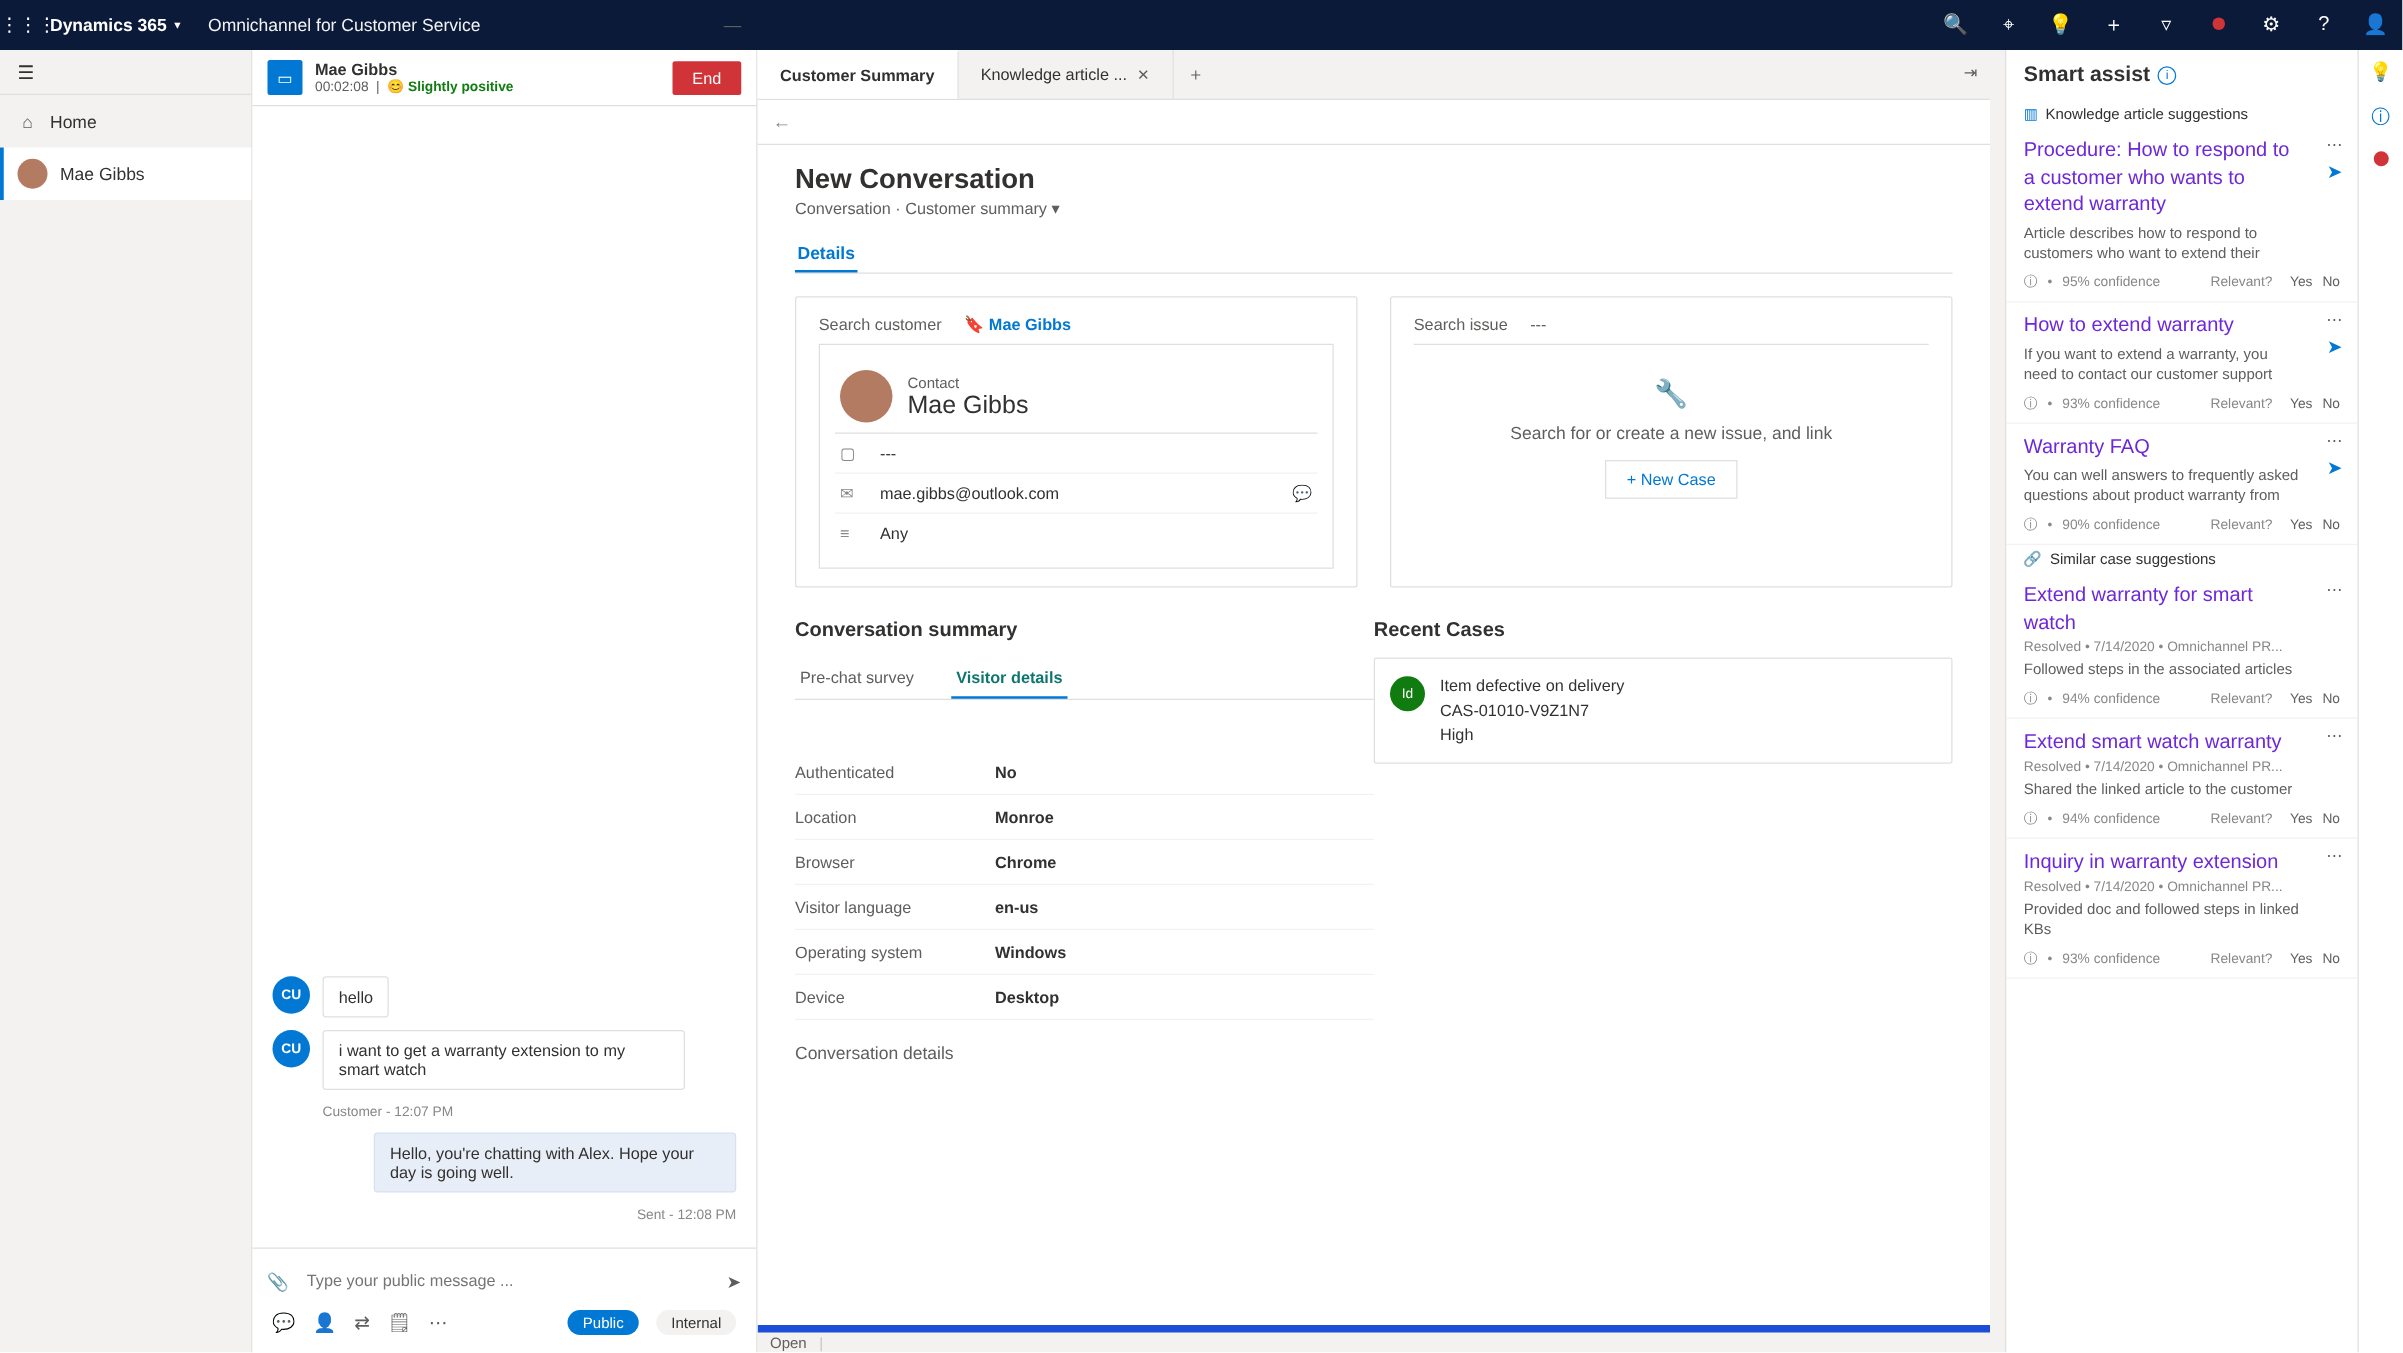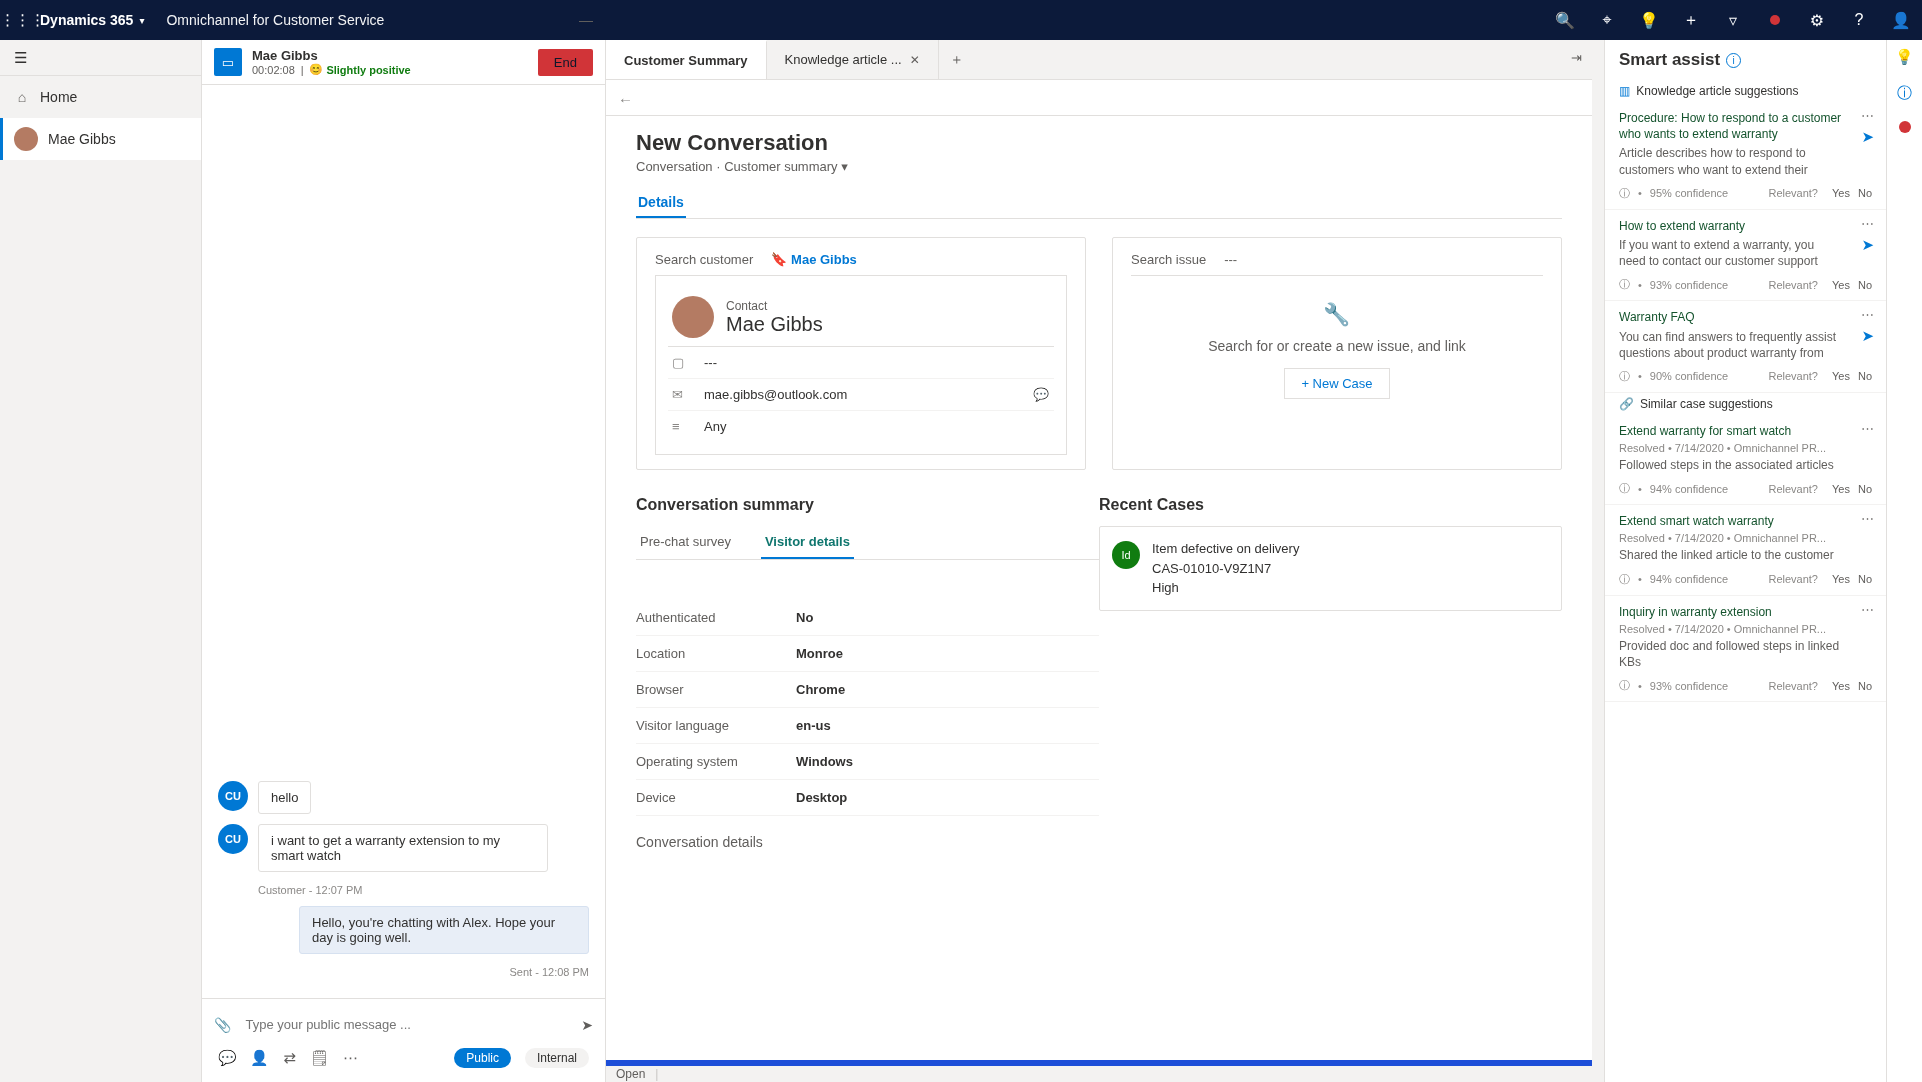--- a/index.html
+++ b/index.html
@@ -18,21 +18,21 @@
 .lnav .item{height:42px;display:flex;align-items:center;padding-left:14px;gap:10px;font-size:14px;color:#323130;cursor:pointer}
 .lnav .item .nicon{width:16px;text-align:center;color:#605e5c}
 .lnav .item.active{border-left:3px solid #0078d4;background:#fff;padding-left:11px}
 .avatar{width:24px;height:24px;border-radius:50%;background:#b47b63}
 .chatcol{width:404px;border-right:1px solid #e1dfdd;display:flex;flex-direction:column;background:#fff}
 .chathead{display:flex;align-items:center;padding:8px 12px;border-bottom:1px solid #e1dfdd;gap:10px}
 .chathead .conicon{width:28px;height:28px;background:#0078d4;color:#fff;display:flex;align-items:center;justify-content:center;border-radius:2px;font-size:13px}
 .chathead .cname{font-weight:600;font-size:13px}
 .chathead .sub{font-size:11px;color:#605e5c;display:flex;align-items:center;gap:6px}
 .sentpos{color:#107c10;font-weight:600;font-size:11px;display:flex;align-items:center;gap:3px}
-.endbtn{margin-left:auto;background:#d13438;color:#0f172a;border:none;padding:6px 16px;font-size:13px;cursor:pointer;border-radius:2px}
+.endbtn{margin-left:auto;background:#d13438;color:#ffffff;border:none;padding:6px 16px;font-size:13px;cursor:pointer;border-radius:2px}
 .chatbody{flex:1;padding:10px 16px;overflow:auto;display:flex;flex-direction:column;justify-content:flex-end}
 .msgrow{display:flex;gap:10px;margin-bottom:10px}
 .msgav{width:30px;height:30px;border-radius:50%;background:#0078d4;color:#fff;display:flex;align-items:center;justify-content:center;font-size:11px;font-weight:600;flex-shrink:0}
 .bubble{border:1px solid #e1dfdd;border-radius:3px;padding:8px 12px;font-size:13px;max-width:290px;background:#fff}
 .bubble.agent{background:#e8eef7;border-color:#d6e1f0}
 .msgrow.right{justify-content:flex-end}
 .tstamp{font-size:11px;color:#8a8886;margin:2px 0 10px}
 .chatinput{border-top:1px solid #e1dfdd;padding:8px 12px}
 .chatinput .inrow{display:flex;align-items:center;gap:10px}
 .chatinput input{flex:1;border:none;outline:none;font-size:13px;padding:10px 4px;color:#605e5c}
@@ -86,21 +86,21 @@
 .rtoolbar{width:36px;border-left:1px solid #e1dfdd;background:#fff;display:flex;flex-direction:column;align-items:center;padding-top:8px;gap:18px}
 .rtoolbar .ri{font-size:15px;color:#0078d4;cursor:pointer}
 .rtoolbar .rdot{width:12px;height:12px;border-radius:50%;background:#d13438}
 .smart{width:282px;border-left:1px solid #e1dfdd;display:flex;flex-direction:column}
 .smart .shdr{padding:10px 14px;display:flex;align-items:center;gap:6px}
 .smart .shdr h2{font-size:17px;font-weight:600}
 .smart .shdr .info{width:15px;height:15px;border:1px solid #0078d4;border-radius:50%;color:#0078d4;font-size:10px;display:flex;align-items:center;justify-content:center}
 .smart .section{padding:4px 14px;font-size:12px;color:#323130;display:flex;align-items:center;gap:6px}
 .smart .section .sicon{color:#0078d4}
 .sugg{padding:8px 14px;border-bottom:1px solid #f3f2f1;position:relative}
-.sugg .stitle{color:#14532d;font-size:12px;font-weight:500;padding-right:30px;line-height:1.35}
+.sugg .stitle{color:#6d28d9;font-size:16px;font-weight:500;padding-right:30px;line-height:1.35}
 .sugg .sdesc{font-size:12px;color:#605e5c;margin-top:3px;line-height:1.35;padding-right:30px}
 .sugg .smeta{font-size:11px;color:#8a8886;margin-top:3px}
 .sugg .dots{position:absolute;right:12px;top:6px;color:#605e5c;font-size:13px;cursor:pointer}
 .sugg .sendk{position:absolute;right:12px;top:26px;color:#0078d4;font-size:15px;cursor:pointer}
 .sugg .footer{display:flex;align-items:center;gap:8px;font-size:11px;color:#8a8886;margin-top:8px}
 .sugg .footer .rel{margin-left:auto;margin-right:6px}
 .sugg .footer .yn{color:#605e5c;cursor:pointer}
 .collapse{position:absolute;right:4px;top:12px;color:#605e5c;font-size:13px}
 </style>
 </head>
@@ -342,21 +342,21 @@
             <span>93% confidence</span>
             <span class="rel">Relevant?</span>
             <span class="yn">Yes</span>
             <span class="yn">No</span>
           </div>
         </div>
         <div class="sugg">
           <div class="dots">⋯</div>
           <div class="sendk">➤</div>
           <div class="stitle">Warranty FAQ</div>
-          <div class="sdesc">You can find answers to frequently assist questions about product warranty from</div>
+          <div class="sdesc">You can well answers to frequently asked questions about product warranty from</div>
           <div class="footer">
             <span>ⓘ</span>
             <span>•</span>
             <span>90% confidence</span>
             <span class="rel">Relevant?</span>
             <span class="yn">Yes</span>
             <span class="yn">No</span>
           </div>
         </div>
       </div>

